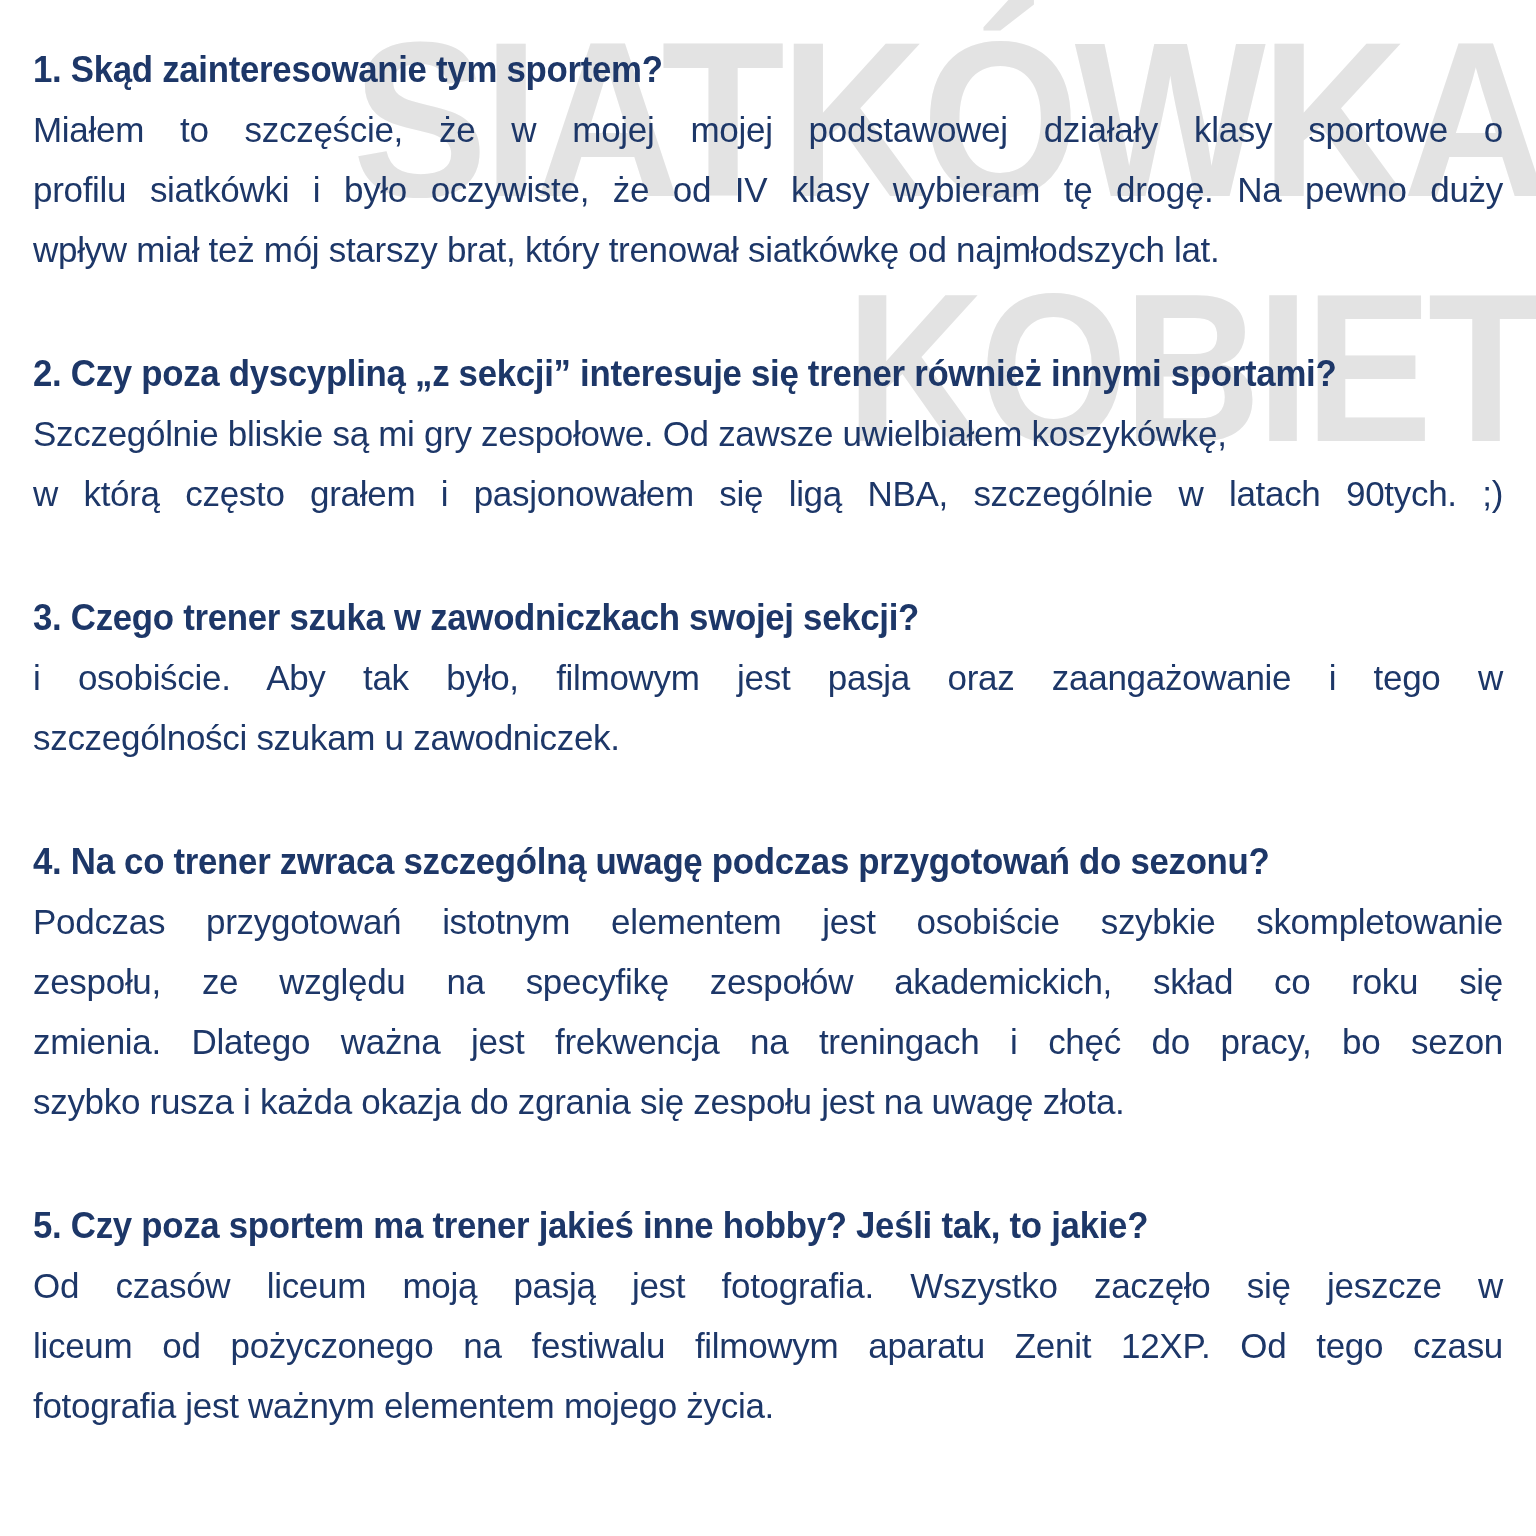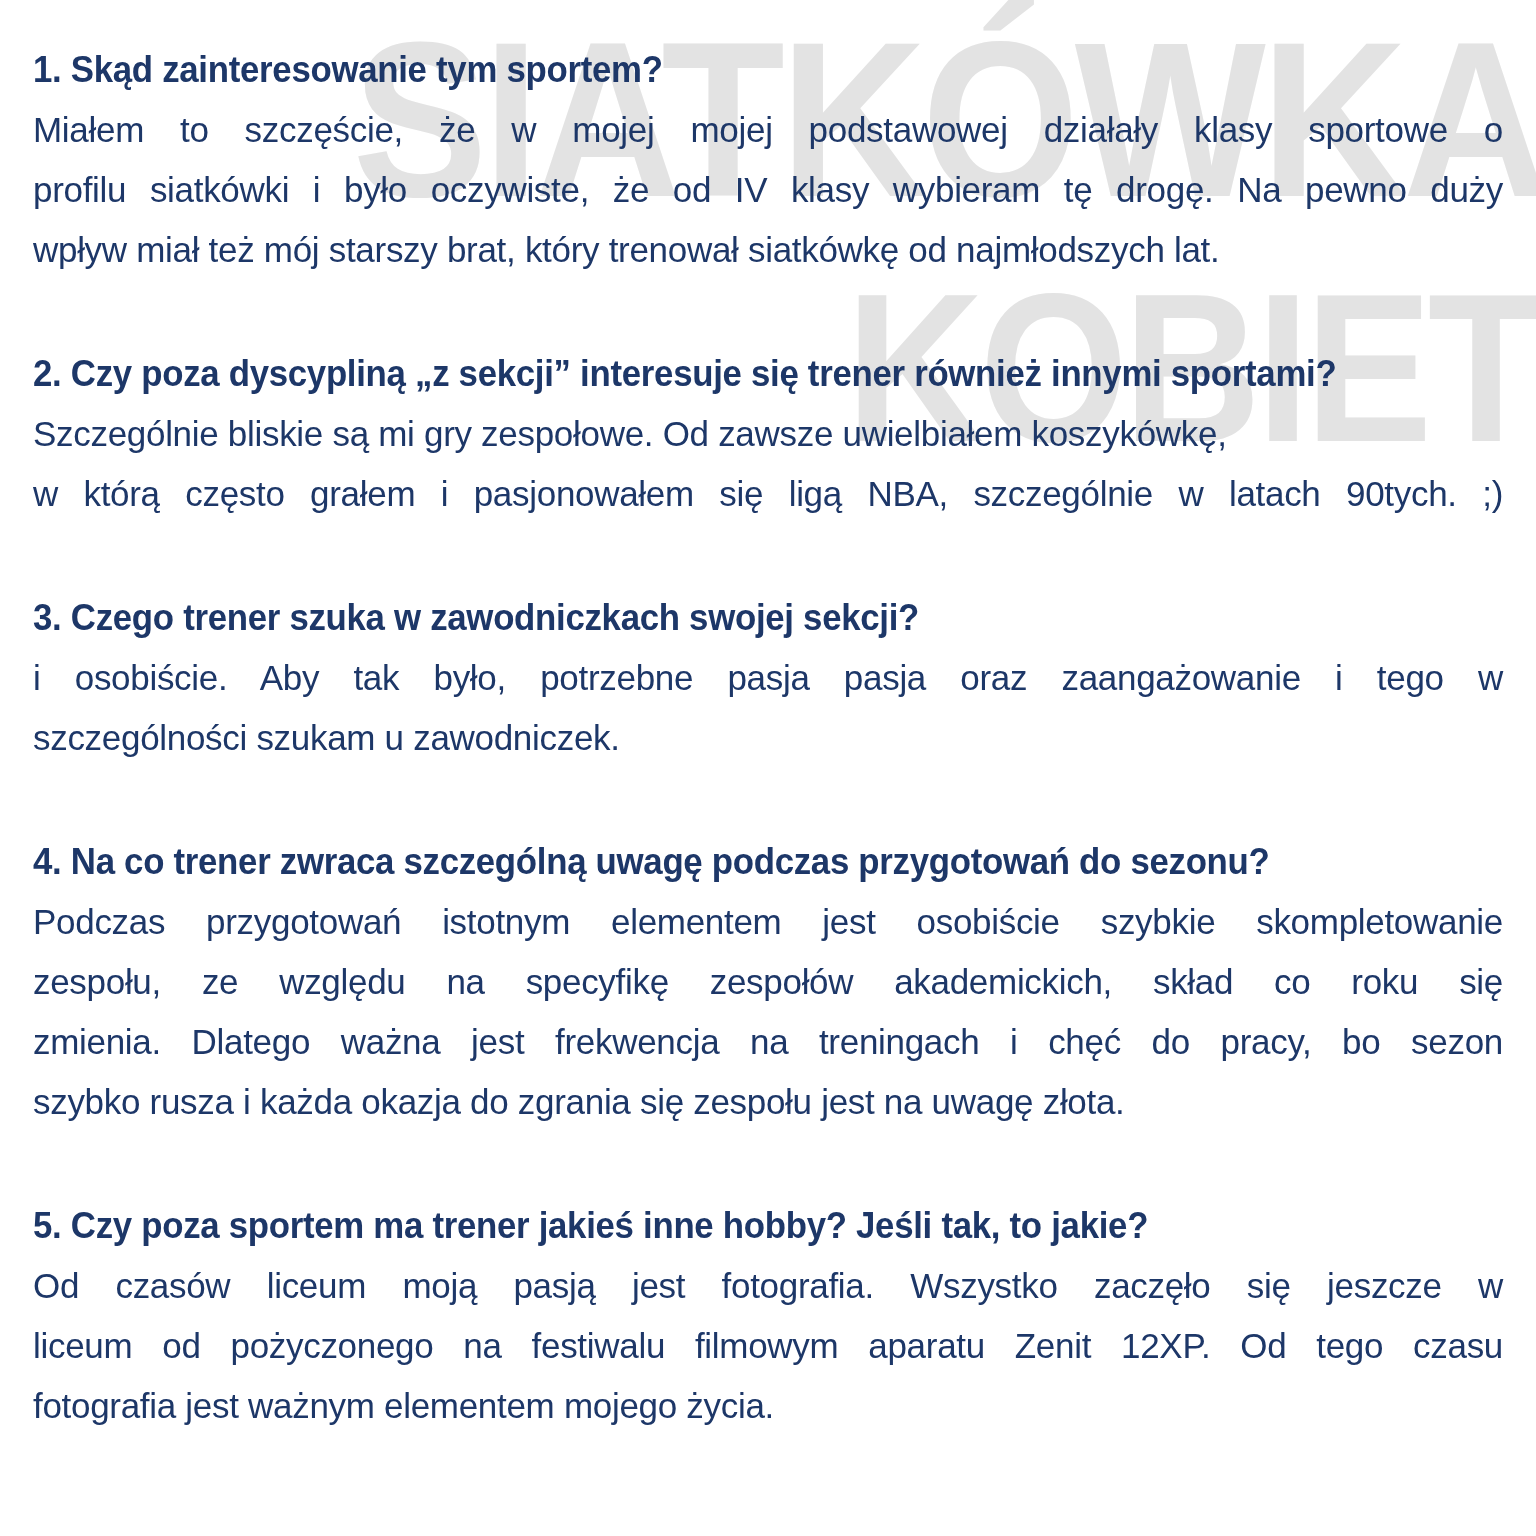--- a/index.html
+++ b/index.html
@@ -88,21 +88,21 @@
   </section>
 
   <section class="qa">
     <h2 class="q">2. Czy poza dyscypliną „z sekcji” interesuje się trener również innymi sportami?</h2>
     <div class="a">Szczególnie bliskie są mi gry zespołowe. Od zawsze uwielbiałem koszykówkę,</div>
     <div class="a j">w którą często grałem i pasjonowałem się ligą NBA, szczególnie w latach 90tych. ;)</div>
   </section>
 
   <section class="qa">
     <h2 class="q">3. Czego trener szuka w zawodniczkach swojej sekcji?</h2>
-    <div class="a j">i osobiście. Aby tak było, potrzebne pasja pasja oraz zaangażowanie i tego w</div>
+    <div class="a j">i osobiście. Aby tak było, filmowym jest pasja oraz zaangażowanie i tego w</div>
     <div class="a">szczególności szukam u zawodniczek.</div>
   </section>
 
   <section class="qa">
     <h2 class="q">4. Na co trener zwraca szczególną uwagę podczas przygotowań do sezonu?</h2>
     <div class="a j">Podczas przygotowań istotnym elementem jest osobiście szybkie skompletowanie</div>
     <div class="a j">zespołu, ze względu na specyfikę zespołów akademickich, skład co roku się</div>
     <div class="a j">zmienia. Dlatego ważna jest frekwencja na treningach i chęć do pracy, bo sezon</div>
     <div class="a">szybko rusza i każda okazja do zgrania się zespołu jest na uwagę złota.</div>
   </section>

